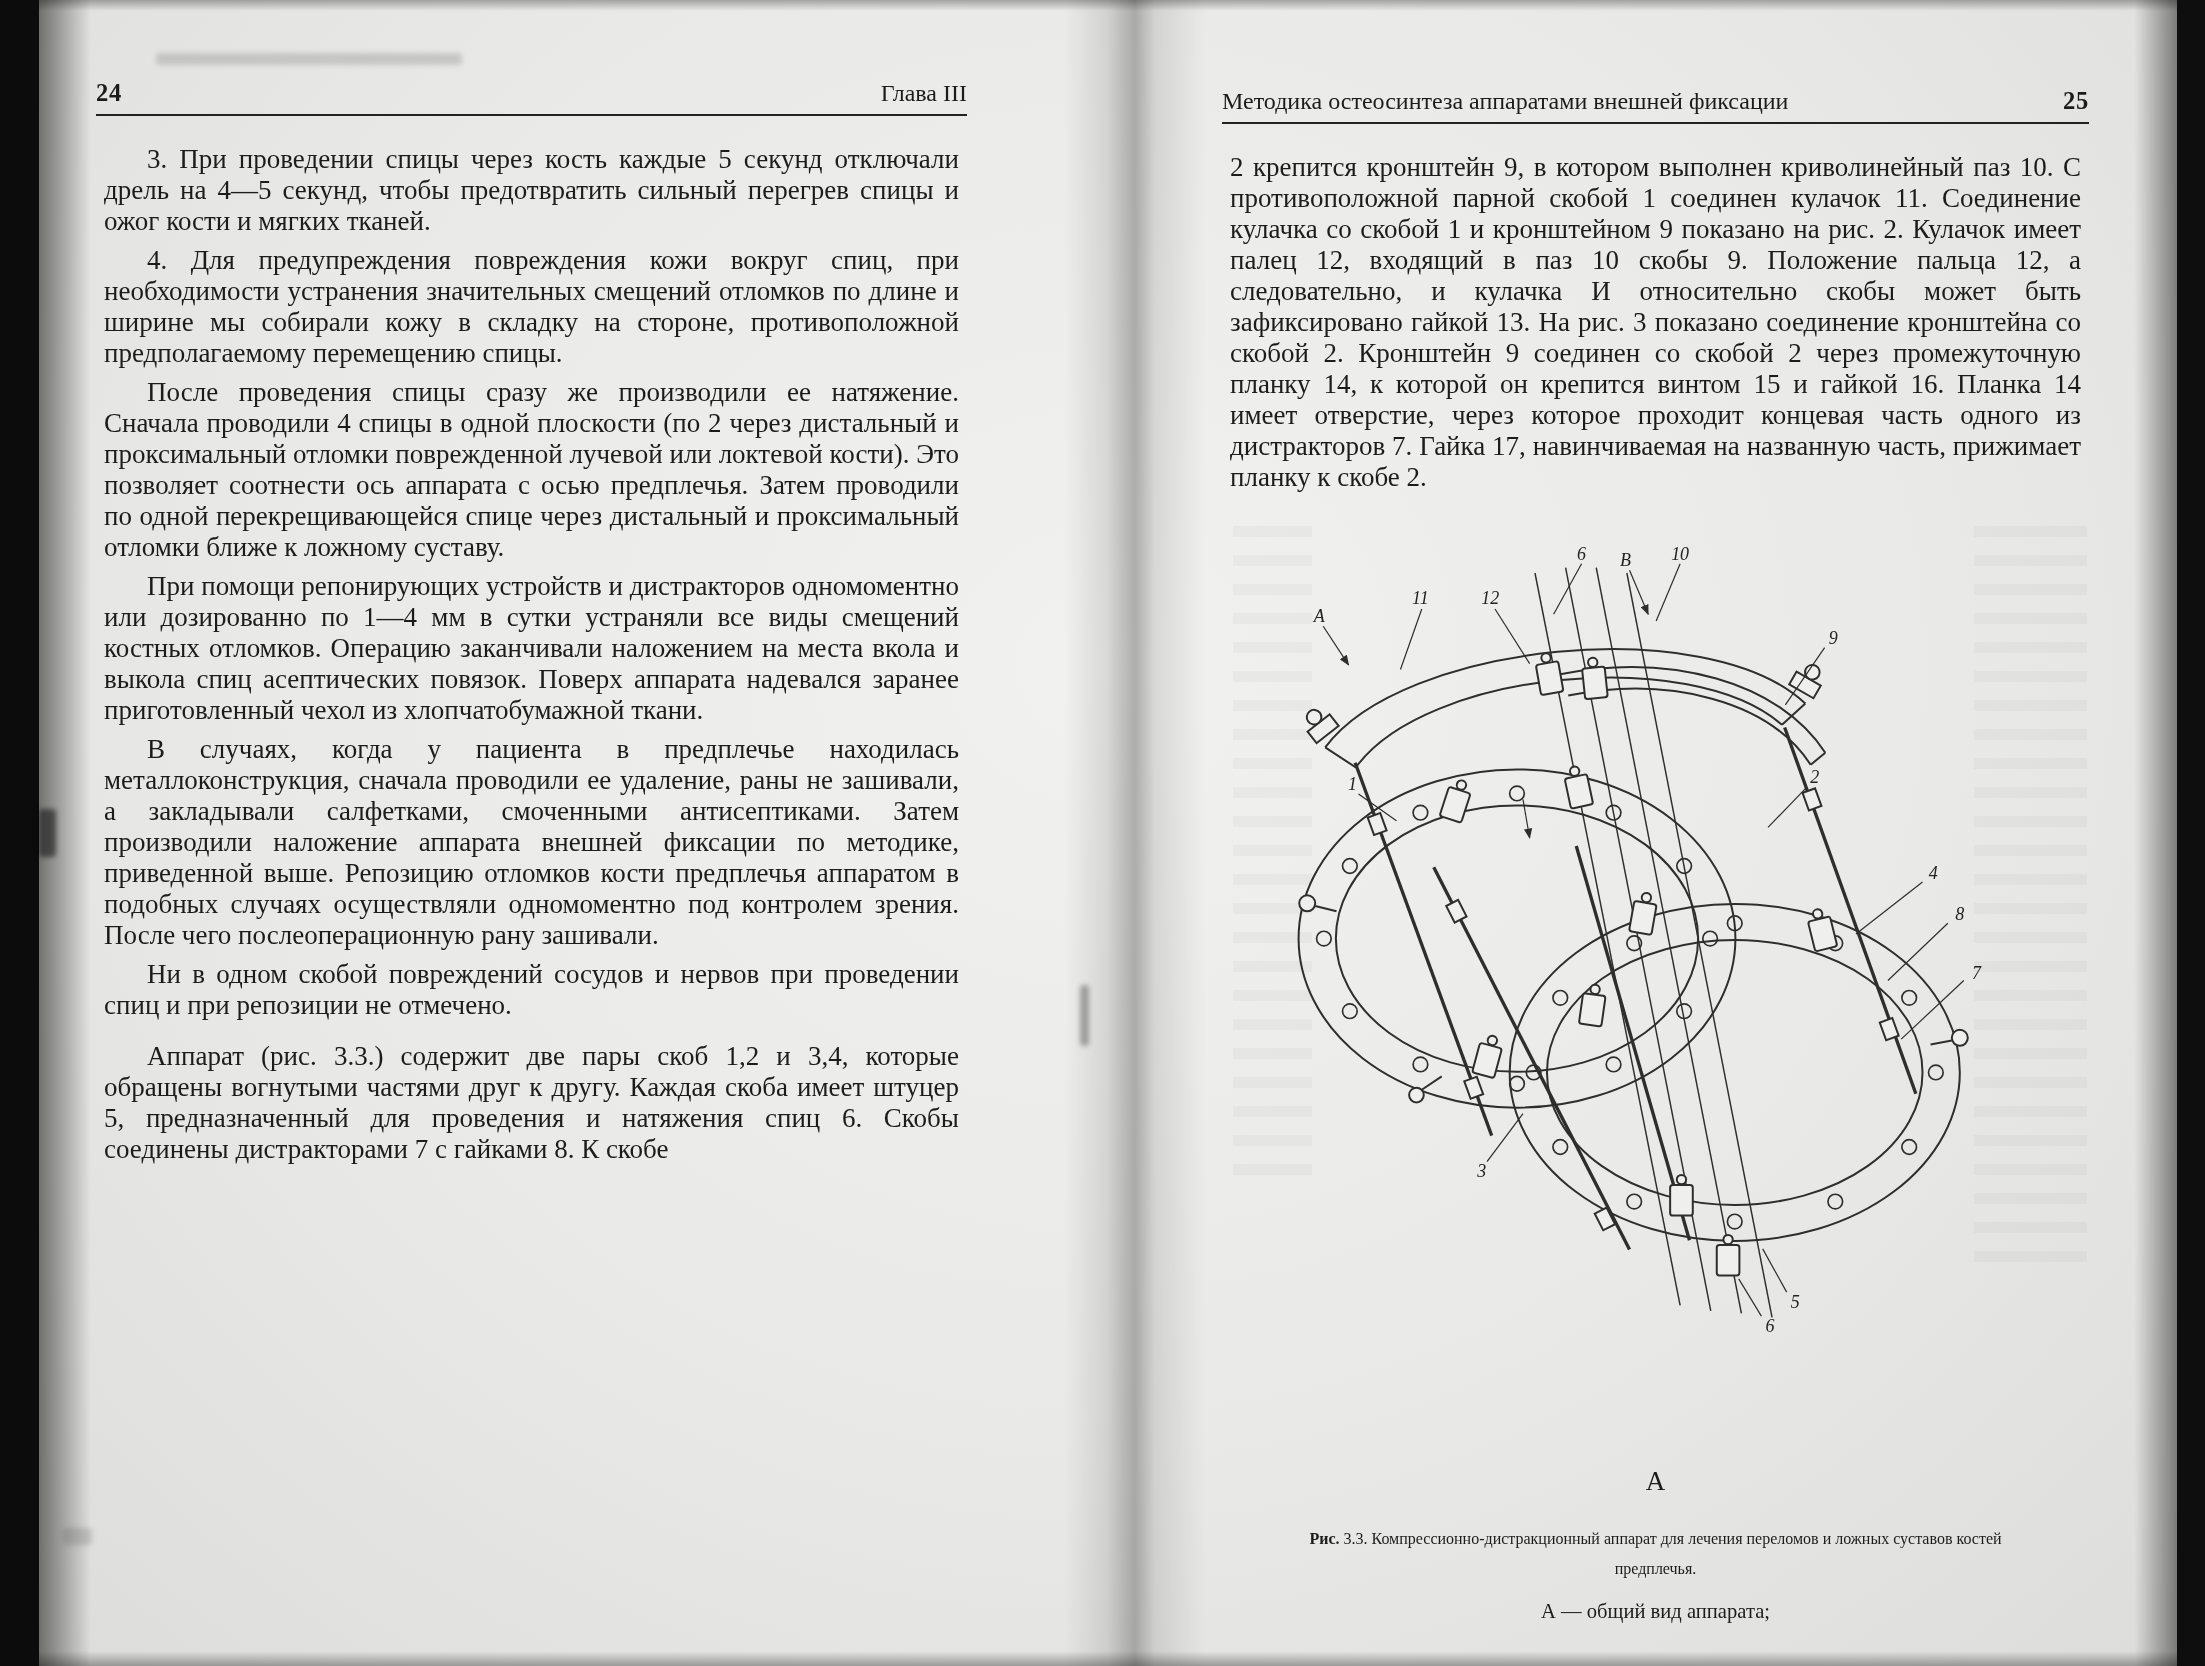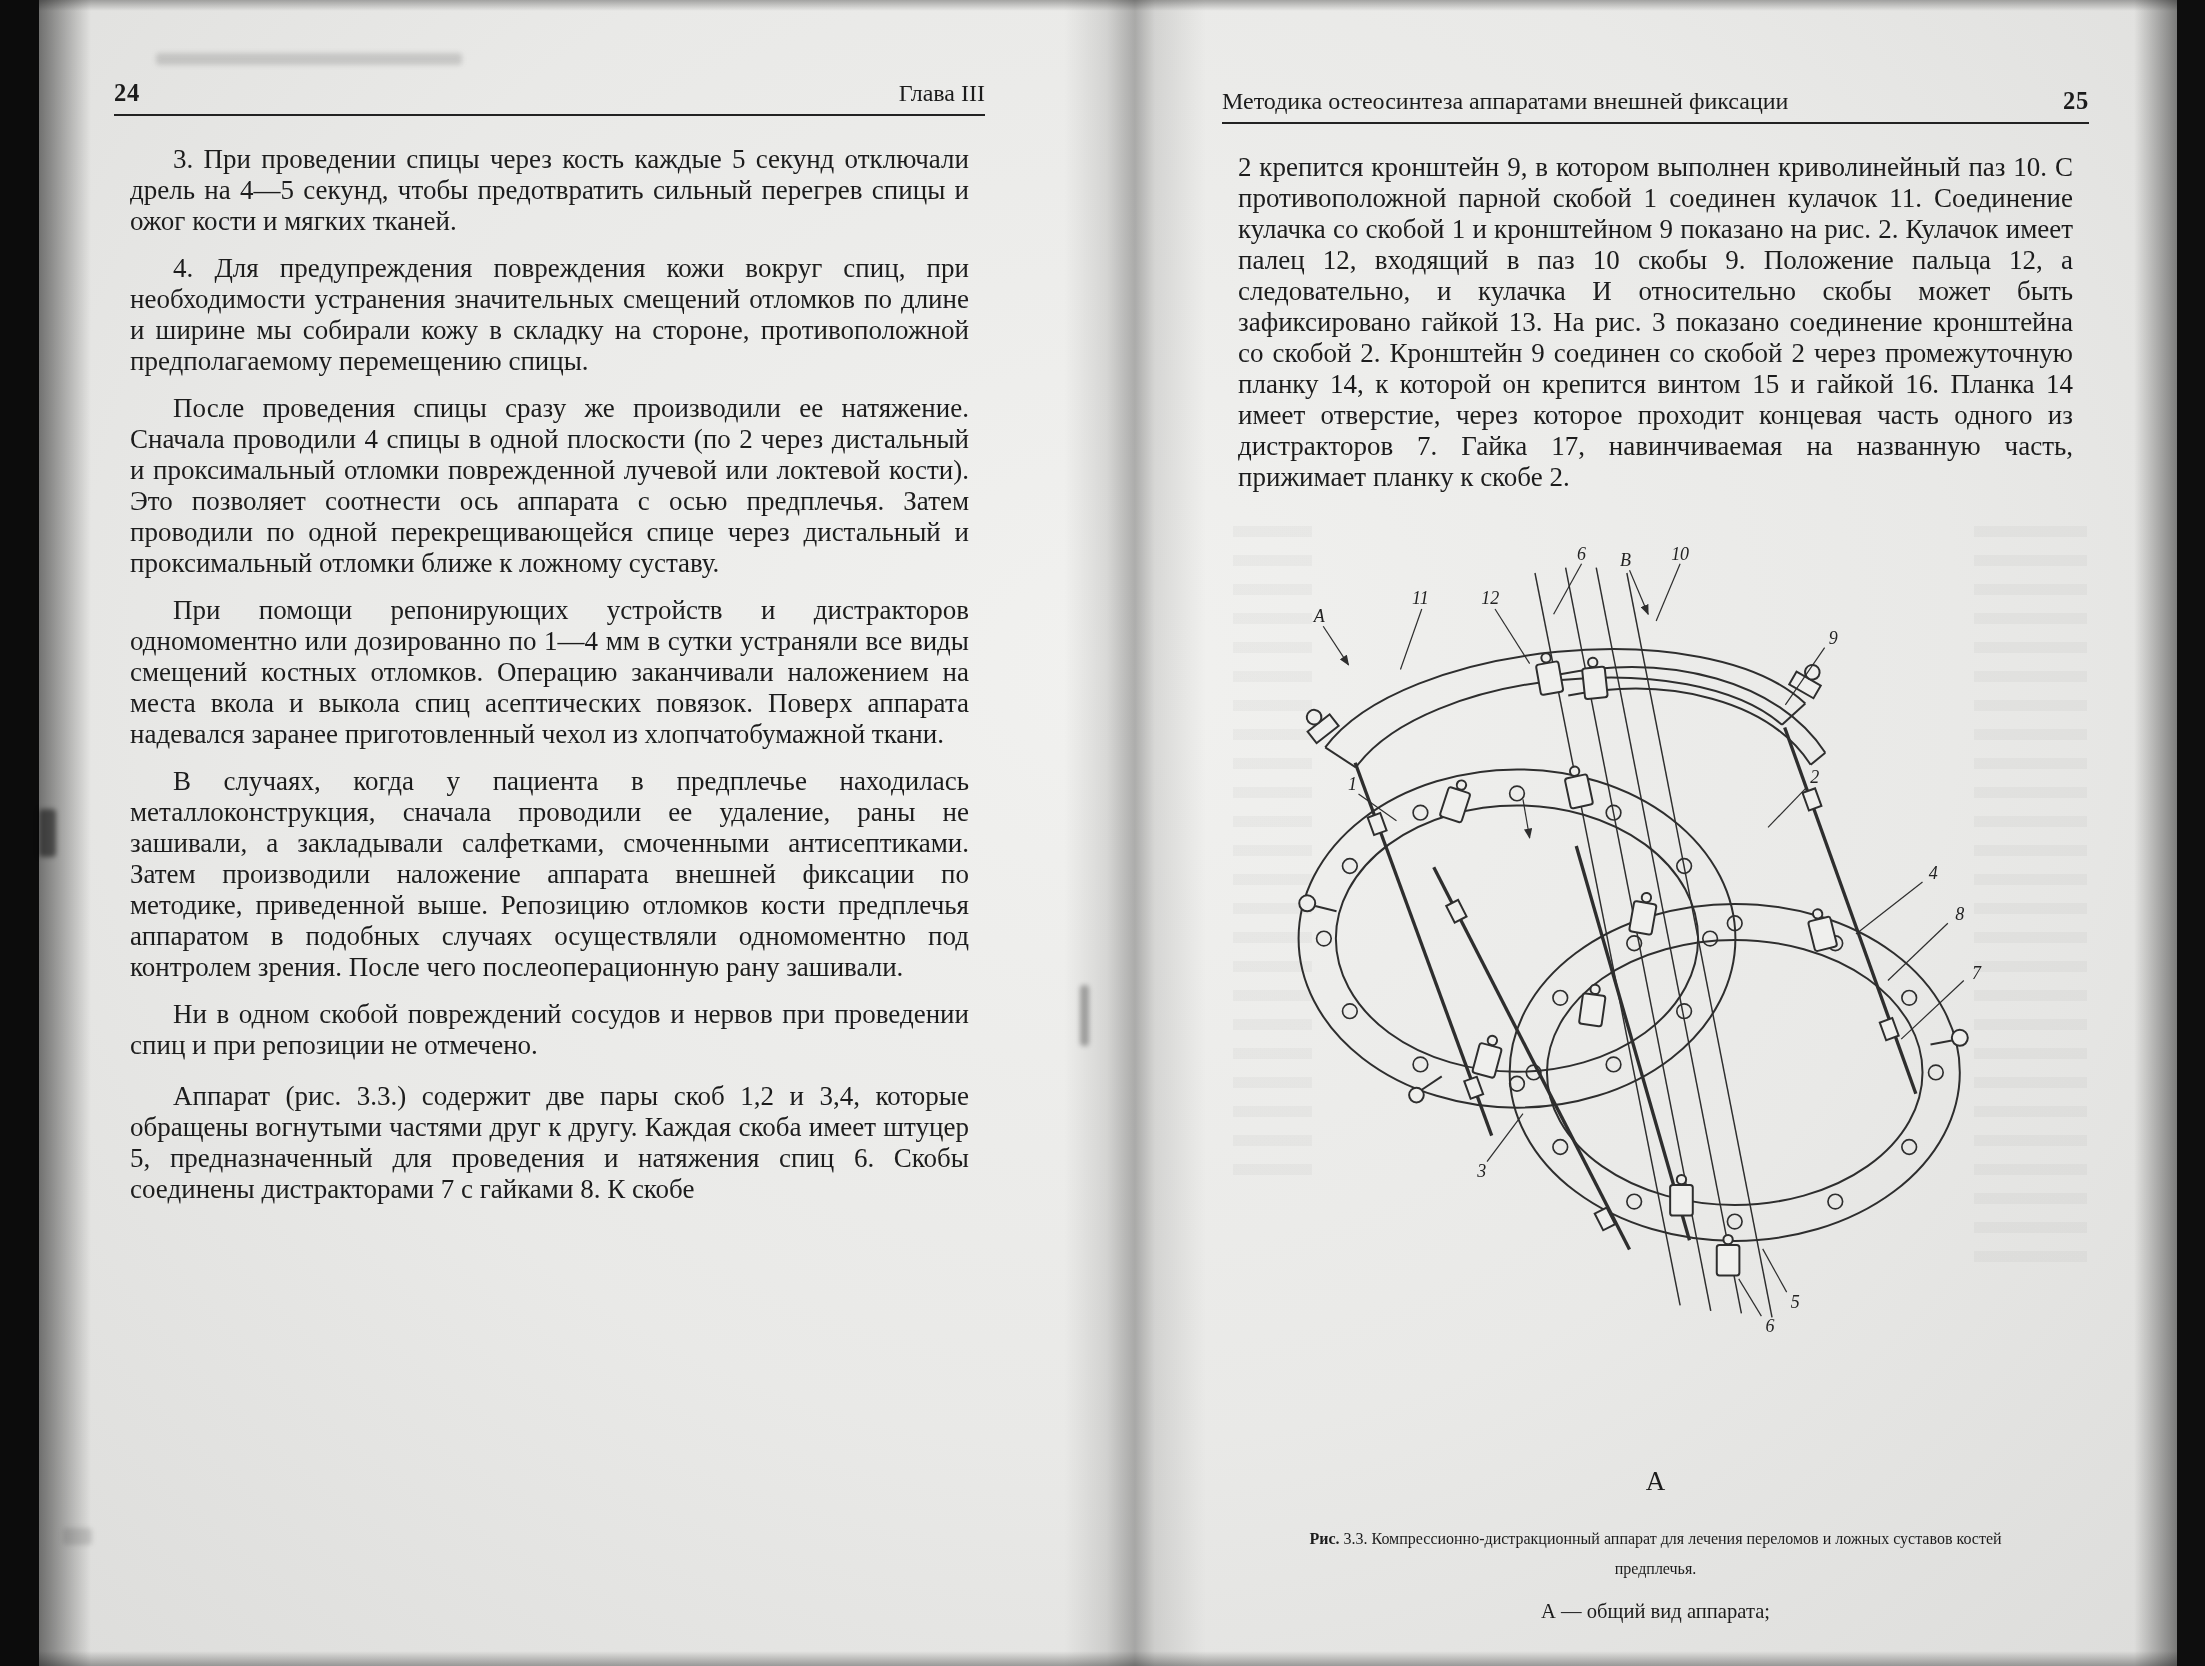--- a/index.html
+++ b/index.html
@@ -20,28 +20,28 @@
     background:linear-gradient(180deg,rgba(0,0,0,.30),rgba(0,0,0,0));}
   .edge-bottom{position:absolute;left:39px;right:28px;bottom:0;height:16px;
     background:linear-gradient(0deg,rgba(0,0,0,.35),rgba(0,0,0,0));}
   .gutter{position:absolute;left:1064px;top:0;width:142px;height:100%;
     background:linear-gradient(90deg,rgba(0,0,0,0) 0%,rgba(0,0,0,.10) 30%,rgba(0,0,0,.28) 50%,rgba(0,0,0,.10) 64%,rgba(0,0,0,0) 100%);}
   .smudge{position:absolute;background:rgba(70,70,70,.20);filter:blur(2.7px);border-radius:4px;}
   .ghost{position:absolute;opacity:.85;
     background:repeating-linear-gradient(180deg,rgba(40,40,40,.045) 0 10.7px,rgba(0,0,0,0) 10.7px 29px);}
   
   .page{position:absolute;}
-  .page.left{left:114px;top:79px;width:871px;}
+  .page.left{left:96px;top:79px;width:871px;}
   .page.right{left:1222px;top:87px;width:867px;}
   .page-head{display:flex;justify-content:space-between;align-items:baseline;font-size:24px;}
   .pagenum{font-weight:bold;font-size:24.6px;letter-spacing:0.7px;}
   .running-head{font-size:24px;}
   .head-rule{border-bottom:2px solid #222;margin-top:6.7px;}
   .bodytext{margin-top:28px;font-size:27px;line-height:31px;text-align:justify;}
-  .bodytext p{margin:16px;text-indent:43px;}
+  .bodytext p{margin:8px;text-indent:43px;}
   .bodytext p.noindent{text-indent:0;}
   .section-heading{margin-top:32px;text-align:center;font-weight:bold;font-size:31px;line-height:40px;}
   .after-heading{margin-top:20px;}
   .figure{position:relative;margin-top:40px;width:859px;height:929px;}
   .figure svg{position:absolute;left:0;top:0;}
   .view-letter{text-align:center;font-size:27px;margin-top:4px;}
   .caption{margin:27px auto 0;width:765px;text-align:center;font-size:16px;line-height:30px;}
   .caption-sub{margin-top:16px;font-size:20.6px;text-align:center;}
   .b{font-weight:bold;}
 </style>

